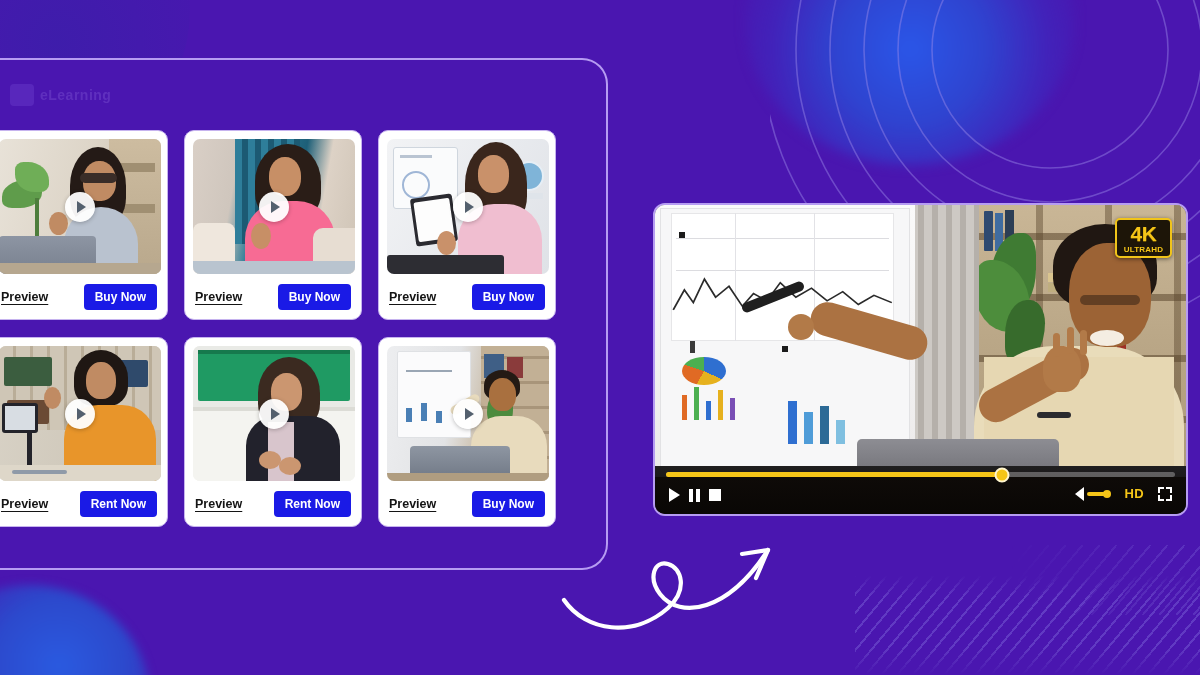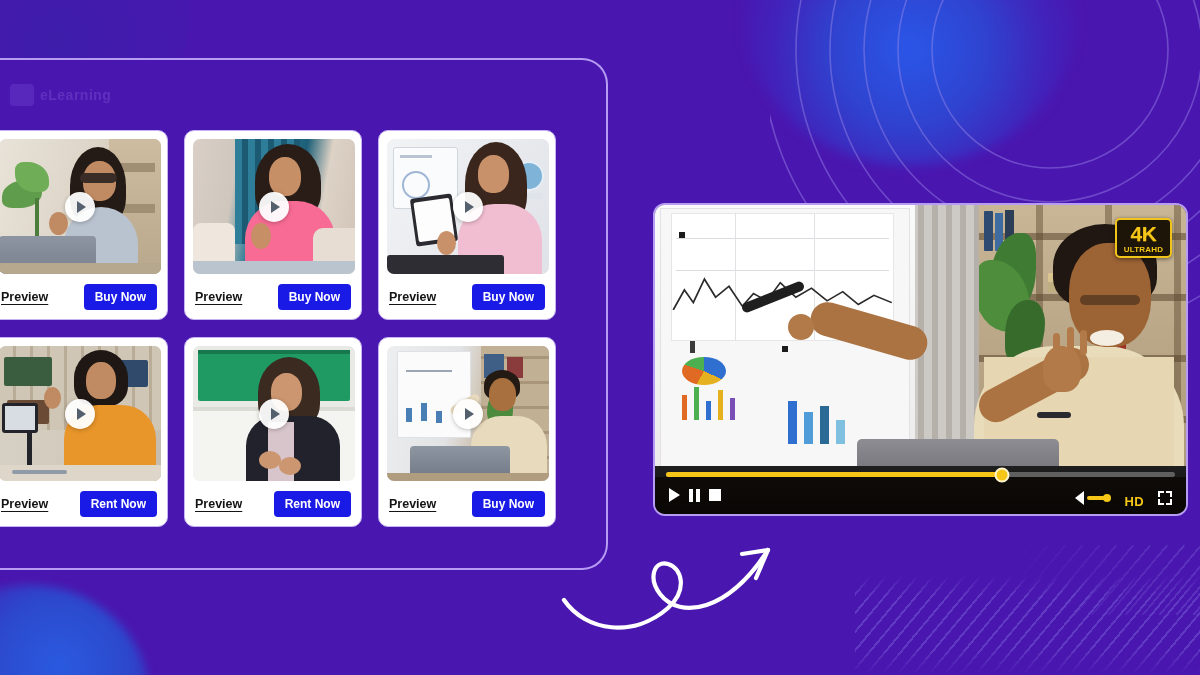--- a/index.html
+++ b/index.html
@@ -279,21 +279,21 @@
     display: flex; align-items: center; gap: 14px;
   }
   .ico-play { width:0;height:0;border-left:11px solid #fff;border-top:7px solid transparent;border-bottom:7px solid transparent; }
   .ico-pause { width:11px;height:13px; display:flex; gap:3px; }
   .ico-pause span { width:4px; height:13px; background:#fff; display:block; }
   .ico-stop { width:12px;height:12px;background:#fff; }
   .ico-vol { display:flex; align-items:center; gap:1px; }
   .ico-vol .spk { width:0;height:0;border-right:9px solid #ffffff;border-top:7px solid transparent;border-bottom:7px solid transparent; }
   .ico-vol .bar { width:20px; height:4px; border-radius:2px; background:#f5c518; margin-left:2px; }
   .ico-vol .dot { width:8px;height:8px;border-radius:50%;background:#f5c518; margin-left:-5px; }
-  .hd { color:#f5c518; font-size:13px; font-weight:800; letter-spacing:.3px;margin-top:8px; }
+  .hd { color:#f5c518; font-size:13px; font-weight:800; letter-spacing:.3px; }
   .ico-fs { position:relative; width:14px; height:14px; }
   .ico-fs i { position:absolute; width:6px;height:6px; }
   .ico-fs i:nth-child(1){ left:0;top:0; border-left:2px solid #fff; border-top:2px solid #fff; }
   .ico-fs i:nth-child(2){ right:0;top:0; border-right:2px solid #fff; border-top:2px solid #fff; }
   .ico-fs i:nth-child(3){ left:0;bottom:0; border-left:2px solid #fff; border-bottom:2px solid #fff; }
   .ico-fs i:nth-child(4){ right:0;bottom:0; border-right:2px solid #fff; border-bottom:2px solid #fff; }
 </style>
 </head>
 <body>
 

